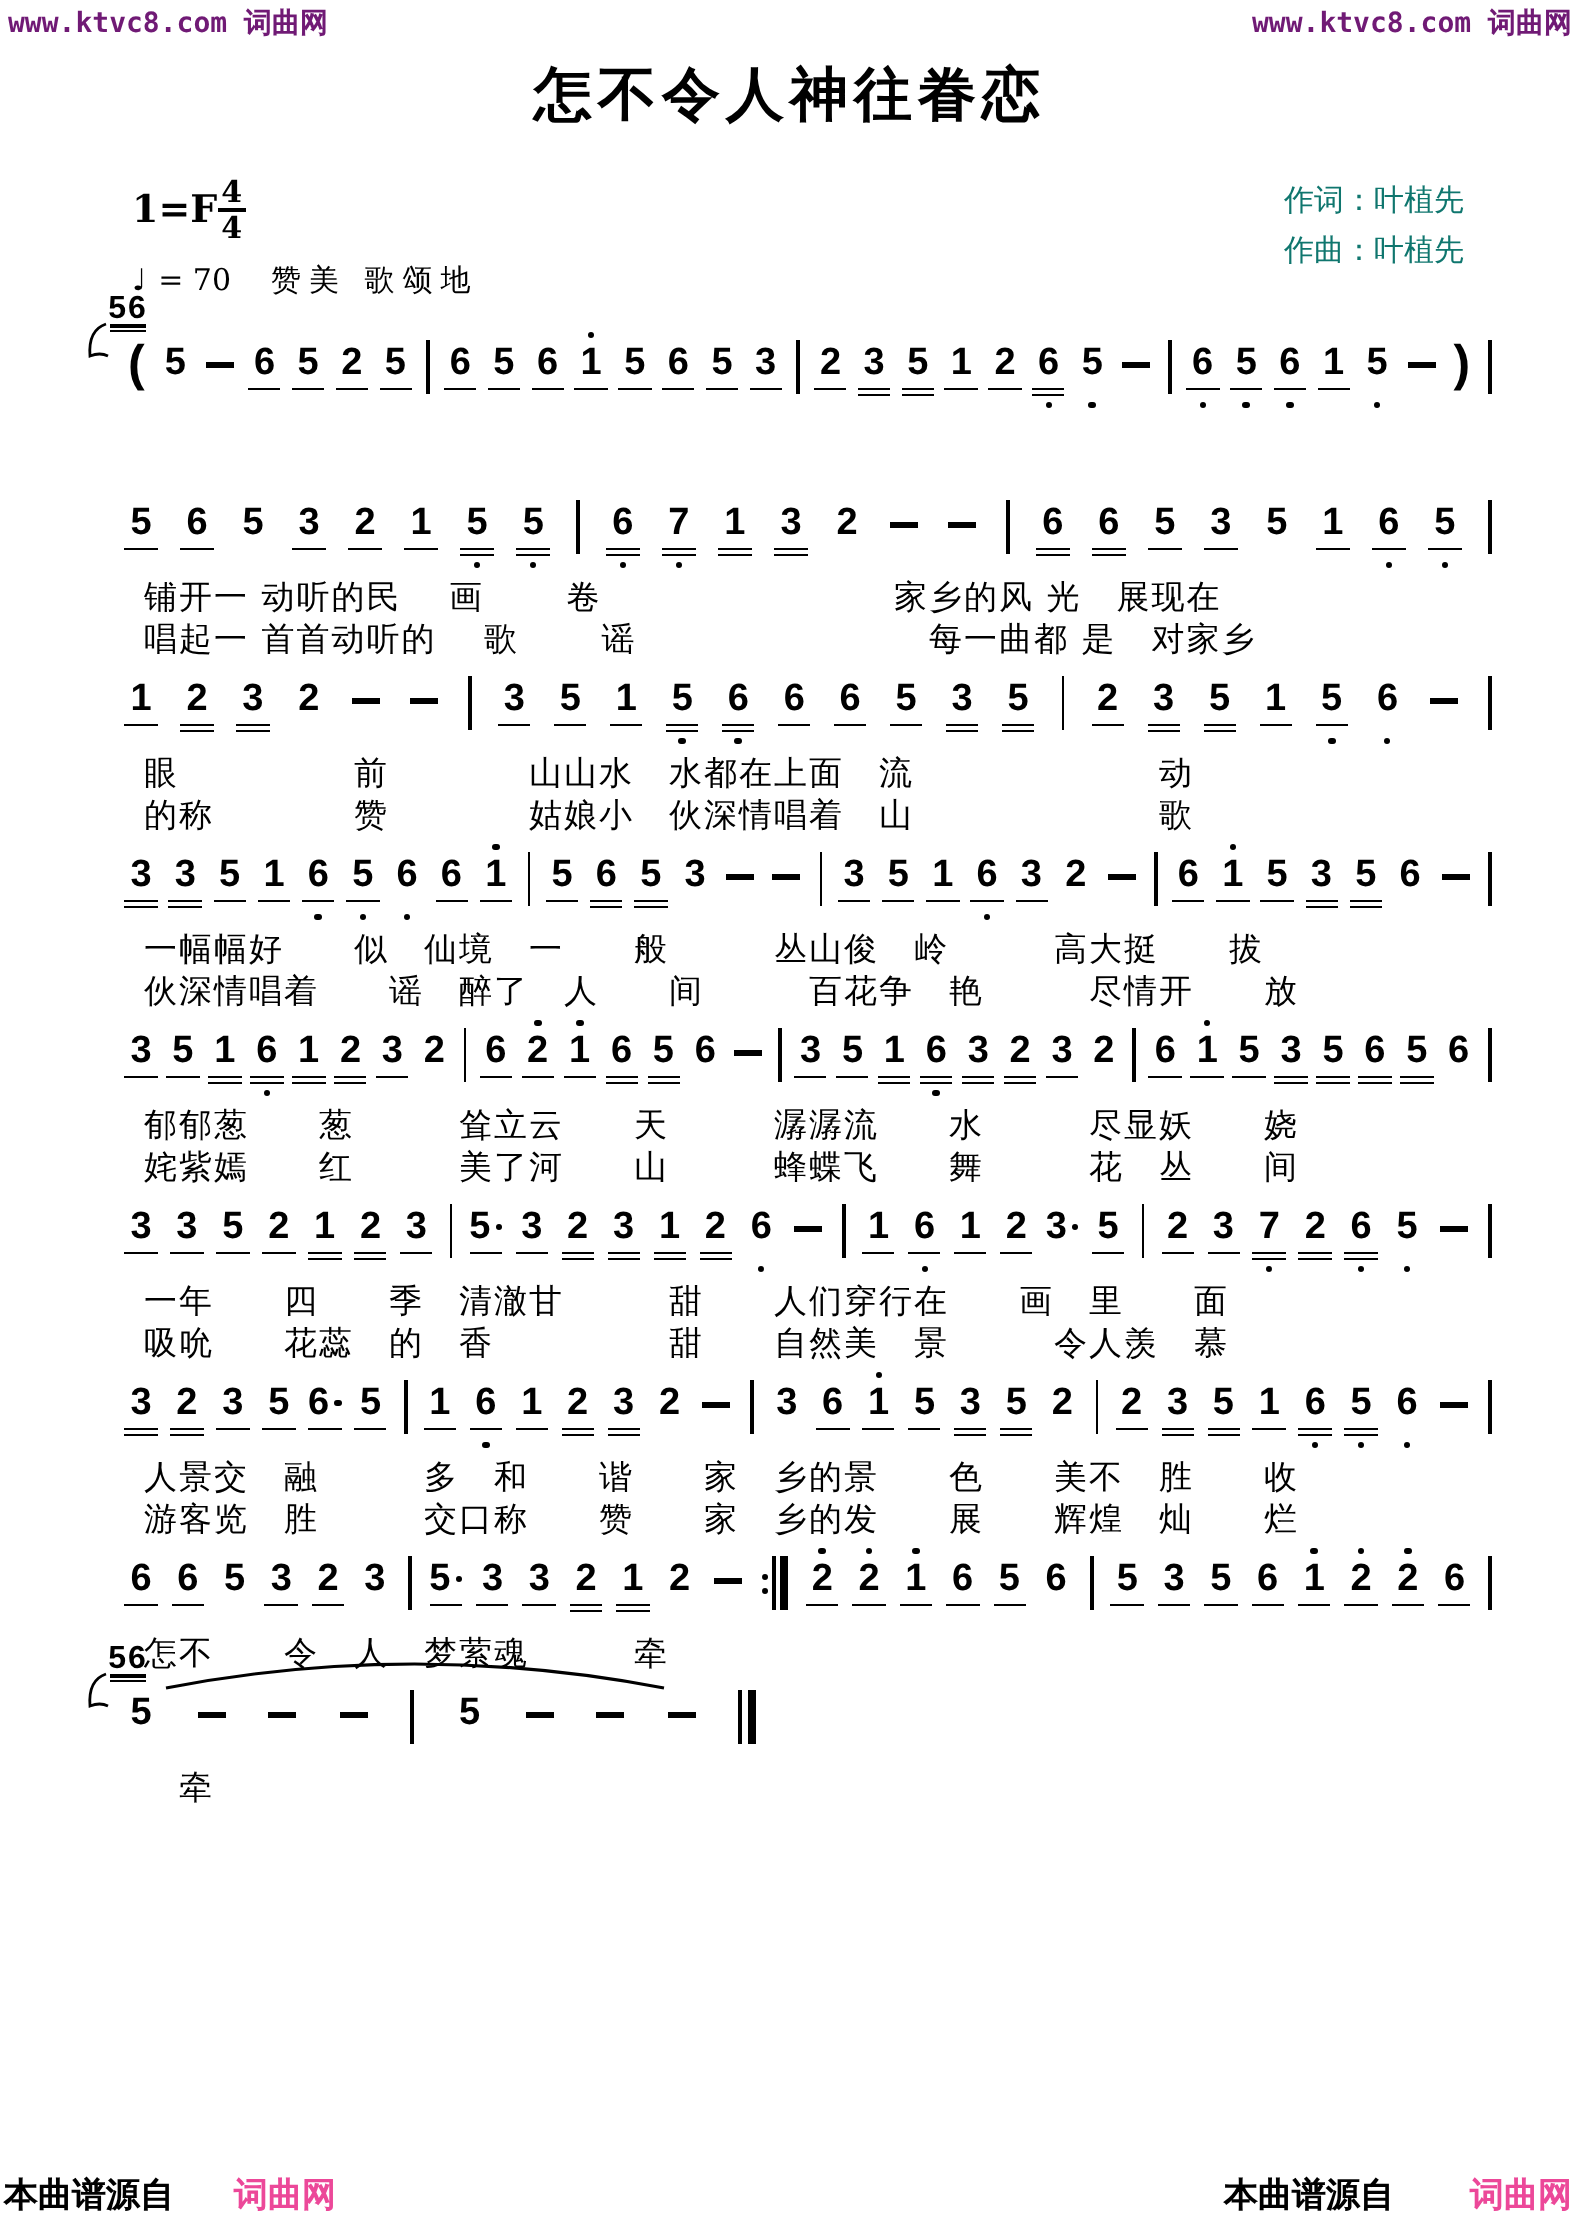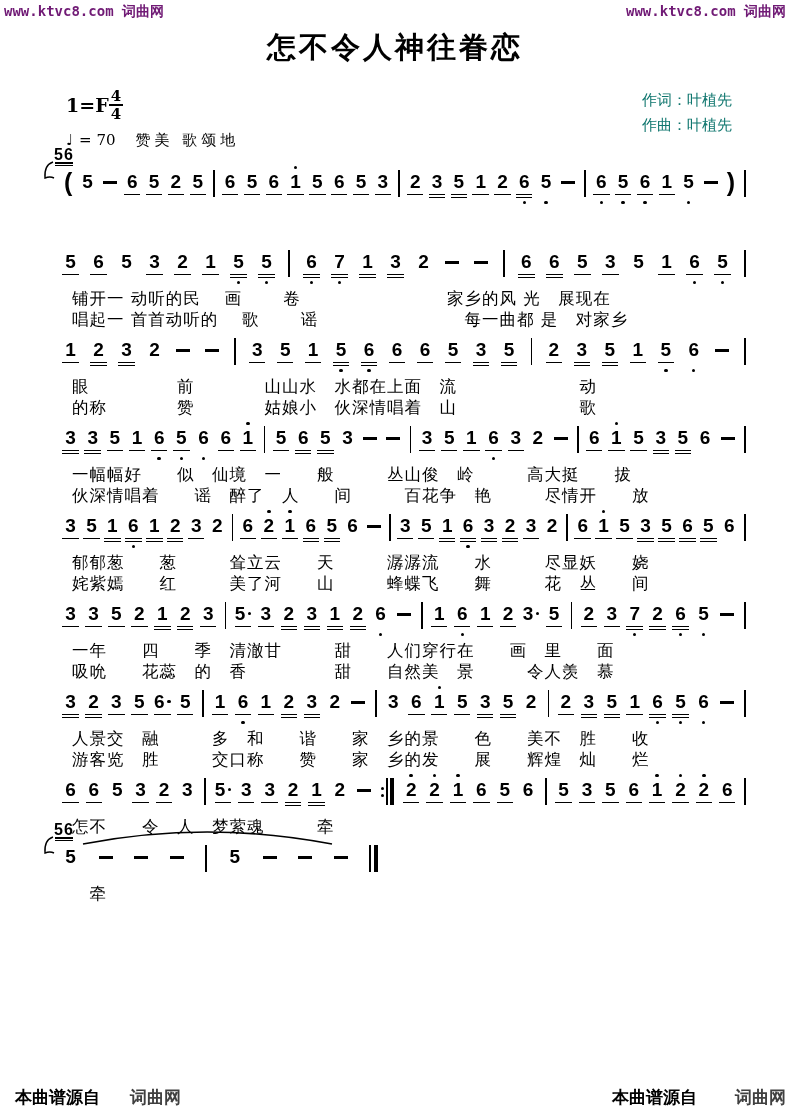--- a/index.html
+++ b/index.html
@@ -50,23 +50,23 @@
          letter-spacing:1px;}
   .grace{position:absolute;left:-12px;top:-15px;display:flex;flex-direction:column;
          align-items:center;width:24px;}
   .grace .gn{font-size:16px;font-weight:700;font-family:"Liberation Sans",sans-serif;
              line-height:12px;letter-spacing:1px;}
   .grace .gl{width:18px;height:1.4px;background:#000;margin-top:1.3px;}
   .ghook{position:absolute;left:-10px;top:12px;}
   .slur{position:absolute;left:16px;top:-9px;}
   
   .footer{position:absolute;left:0;right:0;bottom:10px;display:flex;
-          justify-content:space-between;padding:0 4px 0 15px;font-size:17px;font-weight:bold;}
+          justify-content:space-between;padding:0 4px 0 2px;font-size:17px;font-weight:bold;}
   .footer .grp{display:flex;}
-  .footer .brand{color:#404040;margin-left:30px;}
+  .footer .brand{color:#ec4899;margin-left:30px;}
   .footer .grp-r .brand{margin-left:38px;}
 </style>
 </head>
 <body>
 
 <div class="page">
 
   <div class="watermark wm-left">www.ktvc8.com 词曲网</div>
   <div class="watermark wm-right">www.ktvc8.com 词曲网</div>
 

